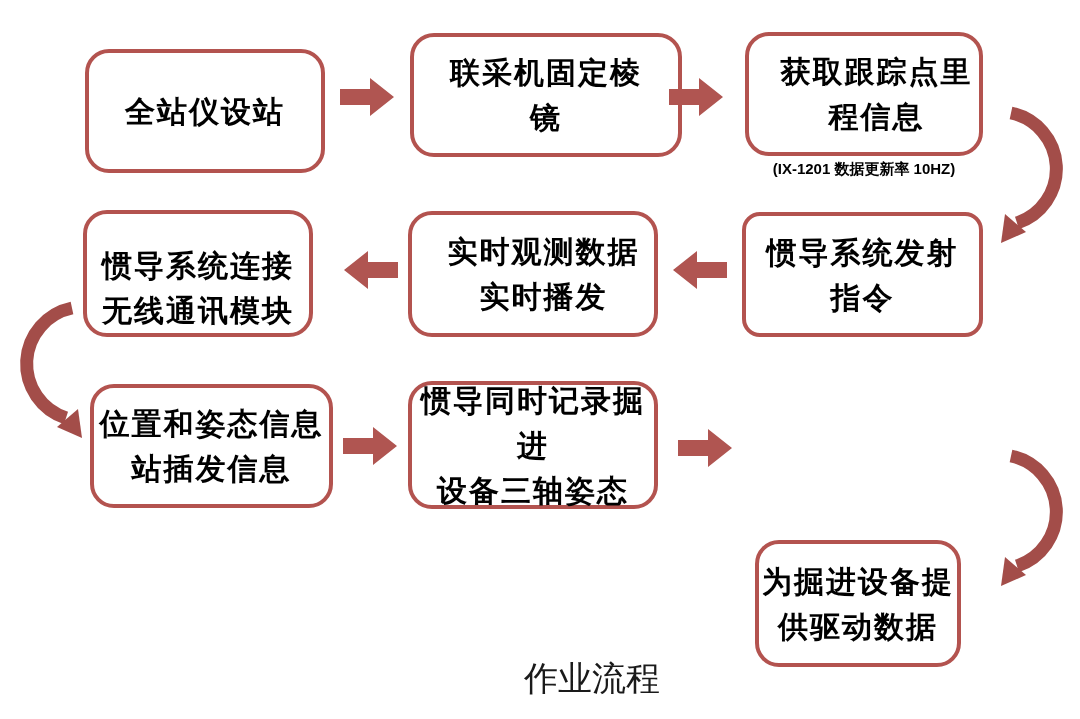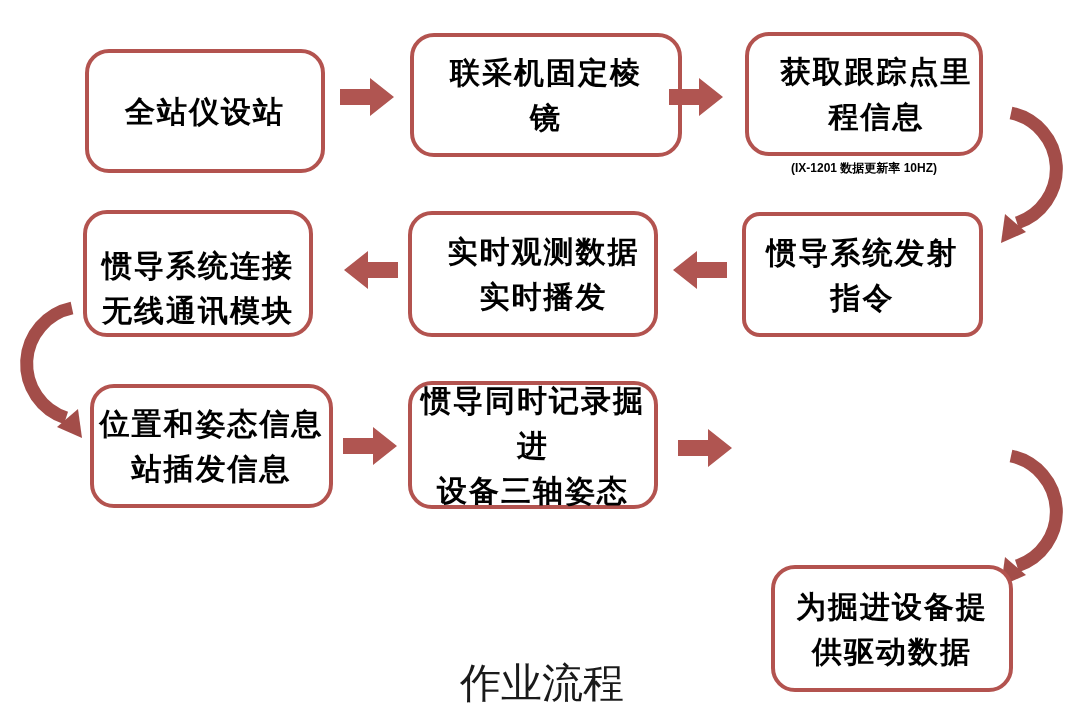--- a/index.html
+++ b/index.html
@@ -30,31 +30,31 @@
     white-space: pre-line;
     font-size: 30px;
     font-weight: bold;
     color: #000000;
     line-height: 1.5;
     letter-spacing: 2px;
   }
   .note {
     position: absolute;
     font-family: "Liberation Sans", "DejaVu Sans", sans-serif;
-    font-size: 12px;
+    font-size: 15px;
     font-weight: bold;
     color: #000000;
     text-align: center;
   }
   .caption {
     position: absolute;
     font-family: "Liberation Sans", "DejaVu Sans", sans-serif;
-    font-size: 41px;
+    font-size: 34px;
     color: #1a1a1a;
-    text-align: left;
+    text-align: right;
   }
   .arrow {
     position: absolute;
   }
 </style>
 </head>
 <body>
 
 <div class="canvas">
 
@@ -132,20 +132,20 @@
   <svg class="arrow" style="left:678px; top:429px;" width="54" height="38" viewBox="0 0 54 38">
     <polygon points="0,11 30,11 30,0 54,19 30,38 30,27 0,27" fill="#b05551"></polygon>
   </svg>
 
 
   <svg class="arrow" style="left:995px; top:448px;" width="82" height="152" viewBox="0 0 82 152">
     <path d="M16,8 A57,57 0 0 1 22,118" fill="none" stroke="#a34d49" stroke-width="13"></path>
     <polygon points="6,138 31,127 10,109" fill="#a34d49"></polygon>
   </svg>
 
-  <div class="node" style="left:755px; top:565px; width:242px; height:127px;margin-left:16px;">
+  <div class="node" style="left:755px; top:540px; width:206px; height:127px;">
     <span class="node-label">为掘进设备提
 供驱动数据</span>
   </div>
 
   <div class="caption" style="left:460px; top:656px; width:200px;">作业流程</div>
 
 </div>
 
 </body></html>

